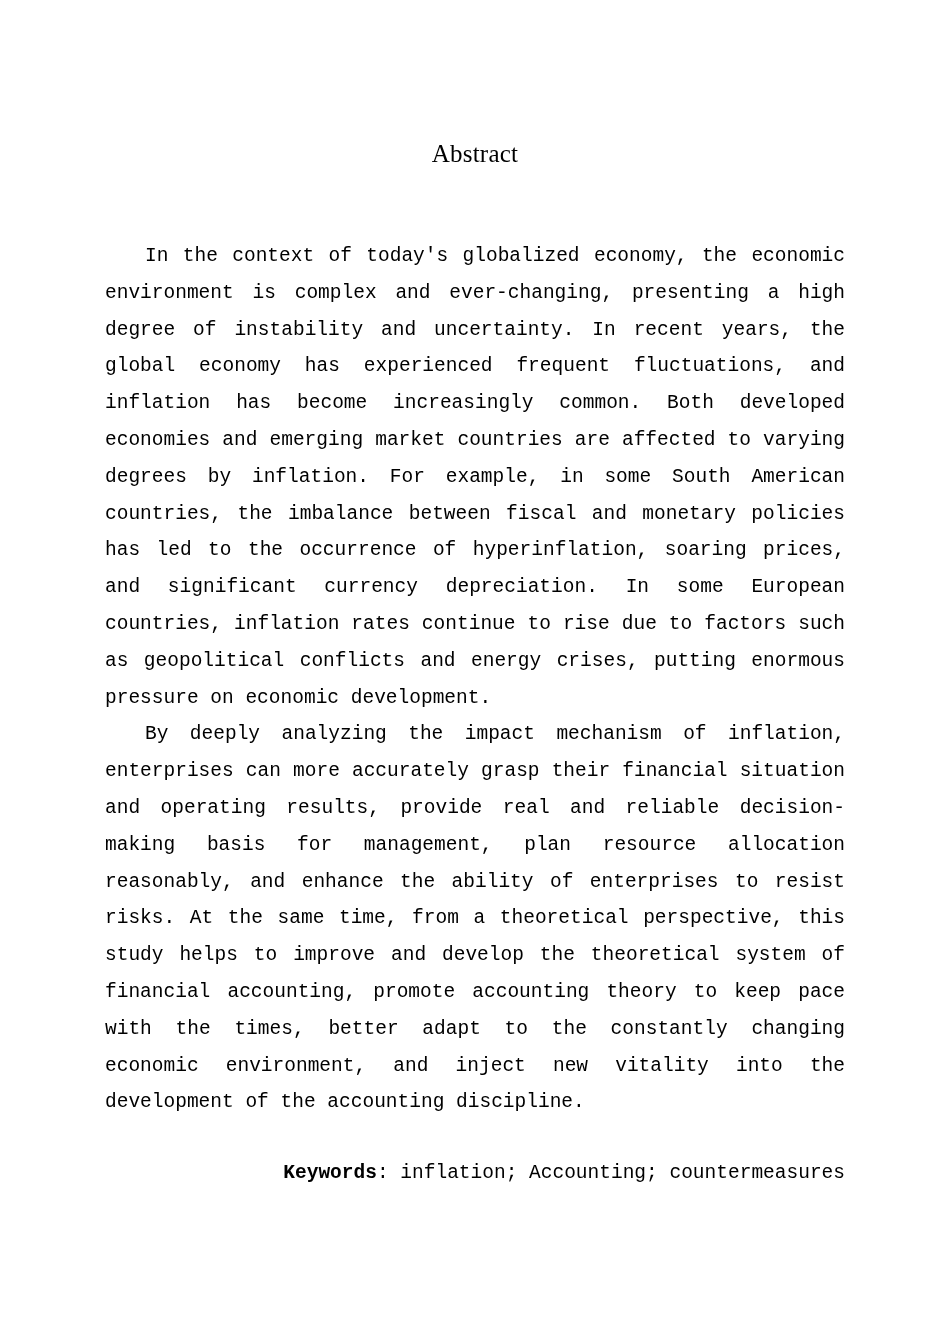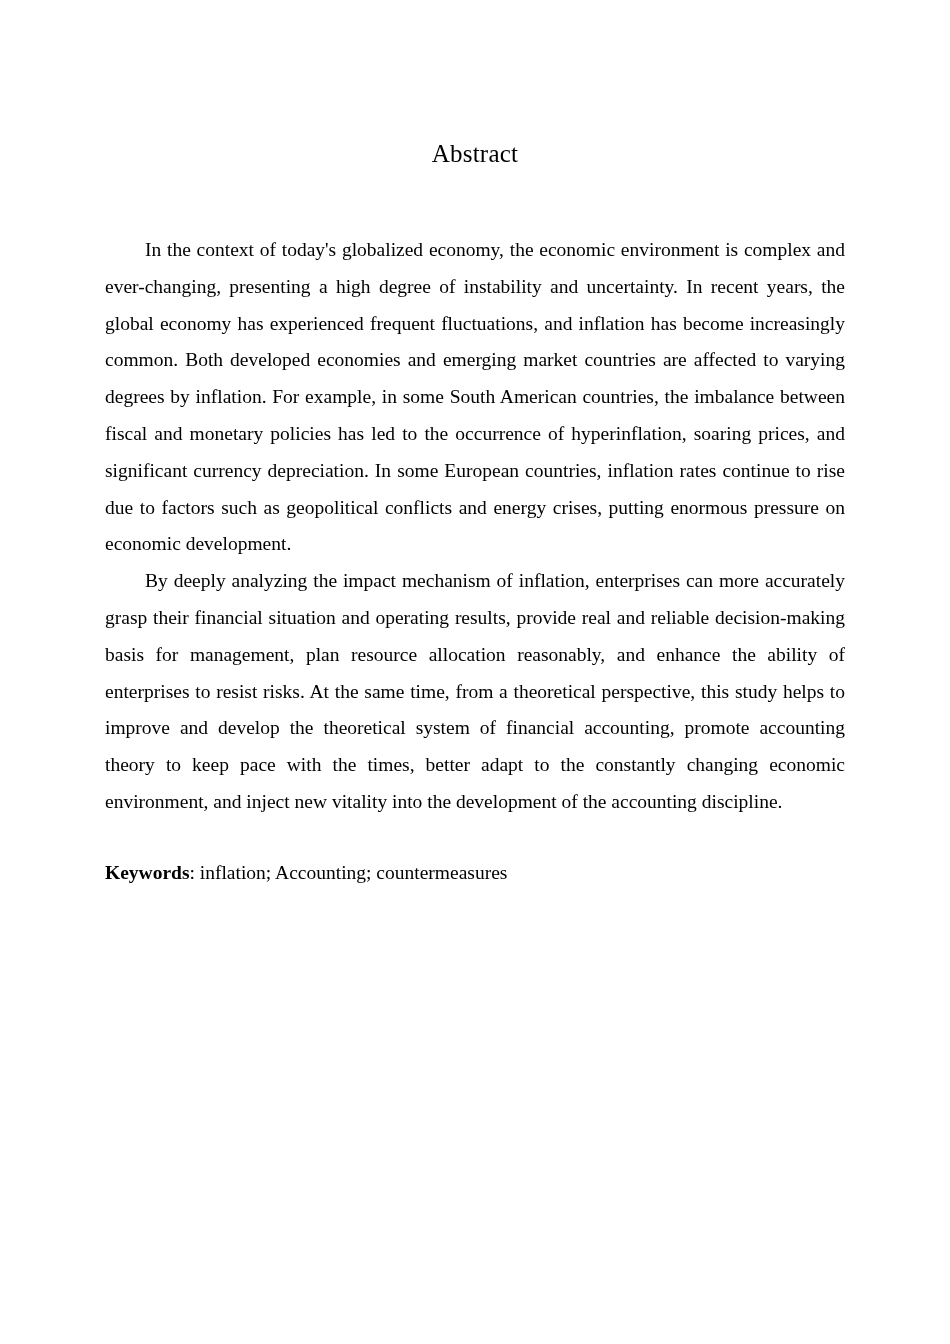--- a/index.html
+++ b/index.html
@@ -24,42 +24,43 @@
   }
   .doc-title {
     text-align: center;
     font-size: 25px;
     font-weight: normal;
     margin: 0;
     padding-top: 124px;
     letter-spacing: 0.2px;
   }
   .body-block {
-    margin: 0 auto;
+    margin: 6px auto;
     width: 740px;
     padding-top: 64px;
+    font-family: Liberation Mono, monospace;
   }
   p.para {
     margin: 0;
     font-size: 19.5px;
     line-height: 36.8px;
     text-align: justify;
     text-justify: inter-word;
     text-indent: 40px;
     hyphens: none;
   }
   p.para + p.para {
     margin-top: 0;
   }
   .keywords-line {
     margin: 0;
     padding-top: 37px;
     font-size: 19.5px;
     line-height: 30px;
-    text-align: left;
+    text-align: right;
     text-indent: 0;
   }
   .keywords-label {
     font-weight: bold;
   }
 </style>
 </head>
 <body>
 
 <div class="page">

